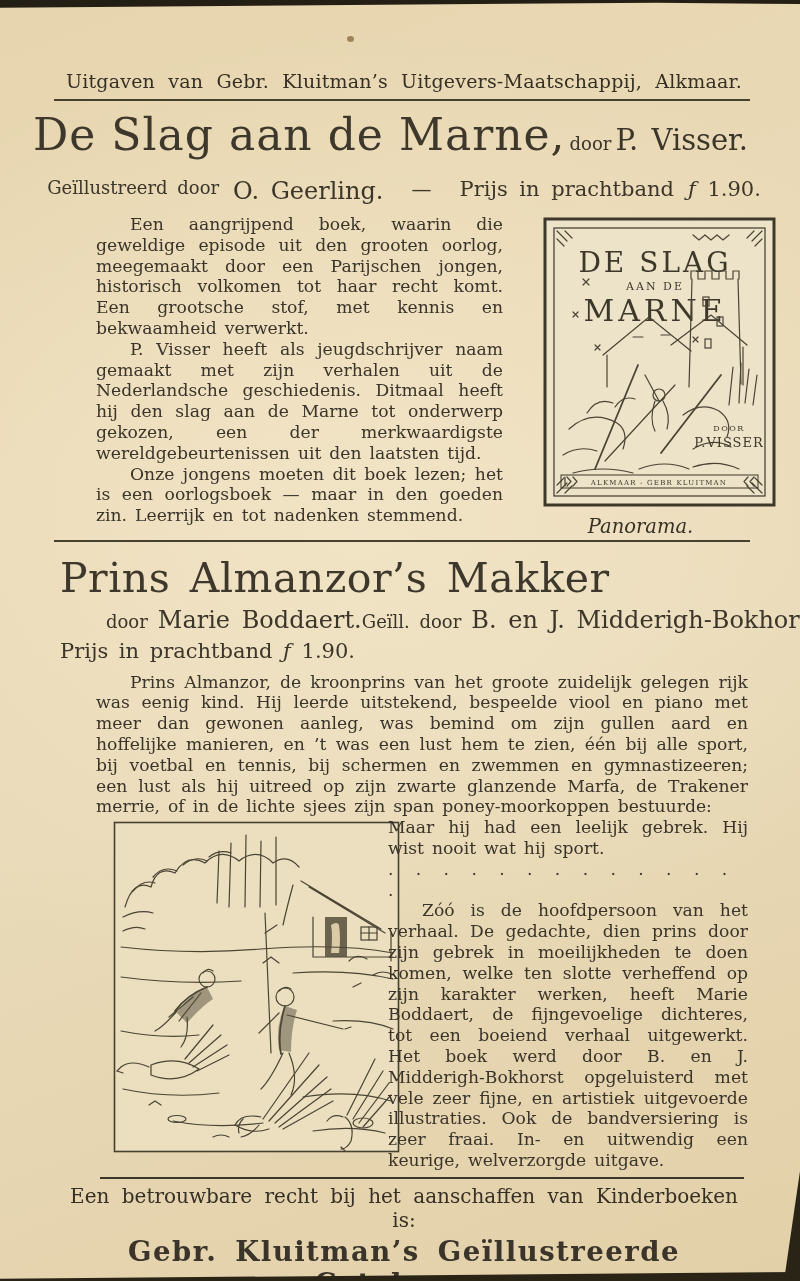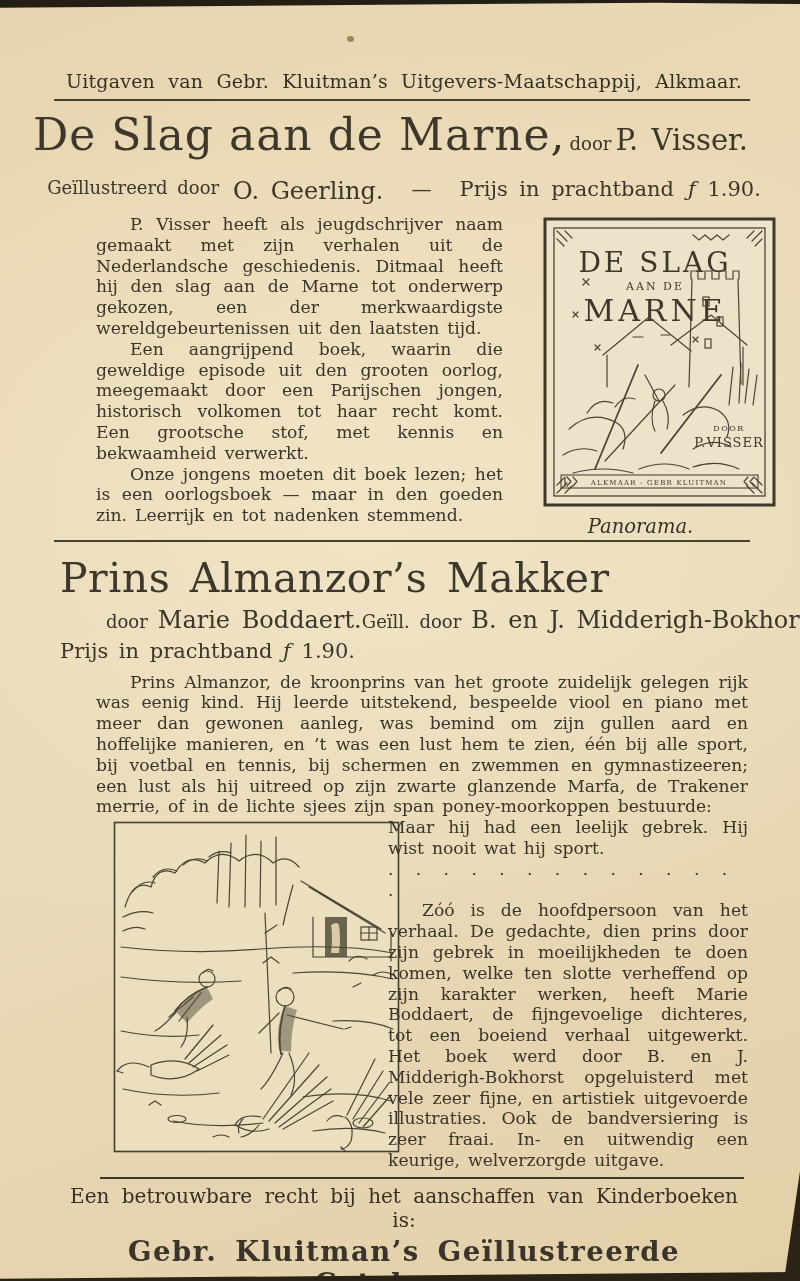--- a/index.html
+++ b/index.html
@@ -147,22 +147,22 @@
 
             <rect x="18" y="258" width="197" height="13" fill="none" stroke="#3e382b" stroke-width="1"></rect>
             <g class="ln">
               <path d="M22,260 l-0,9 M24,260 l4,4.5 l-4,4.5 M30,260 l4,4.5 l-4,4.5"></path>
               <path d="M211,260 l-4,4.5 l4,4.5 M205,260 l-4,4.5 l4,4.5"></path>
             </g>
             <text x="116" y="267.5" text-anchor="middle" font-size="7" letter-spacing="1.2">ALKMAAR - GEBR KLUITMAN</text>
           </svg>
           <figcaption>Panorama.</figcaption>
         </figure>
+        <p>Een aangrijpend boek, waarin die geweldige episode uit den grooten oorlog, meegemaakt door een Parijschen jongen, historisch volkomen tot haar recht komt. Een grootsche stof, met kennis en bekwaamheid verwerkt.</p>
         <p>P. Visser heeft als jeugdschrijver naam gemaakt met zijn verhalen uit de Nederlandsche geschiedenis. Ditmaal heeft hij den slag aan de Marne tot onderwerp gekozen, een der merkwaardigste wereldgebeurtenissen uit den laatsten tijd.</p>
-        <p>Een aangrijpend boek, waarin die geweldige episode uit den grooten oorlog, meegemaakt door een Parijschen jongen, historisch volkomen tot haar recht komt. Een grootsche stof, met kennis en bekwaamheid verwerkt.</p>
         <p>Onze jongens moeten dit boek lezen; het is een oorlogsboek — maar in den goeden zin. Leerrijk en tot nadenken stemmend.</p>
       </div>
     </section>
 
     <hr class="rule rule-2" style="clear:both;">
 
     <section>
       <div class="title2">Prins Almanzor’s Makker</div>
       <div class="byline-row">
         <span class="byline-left">

